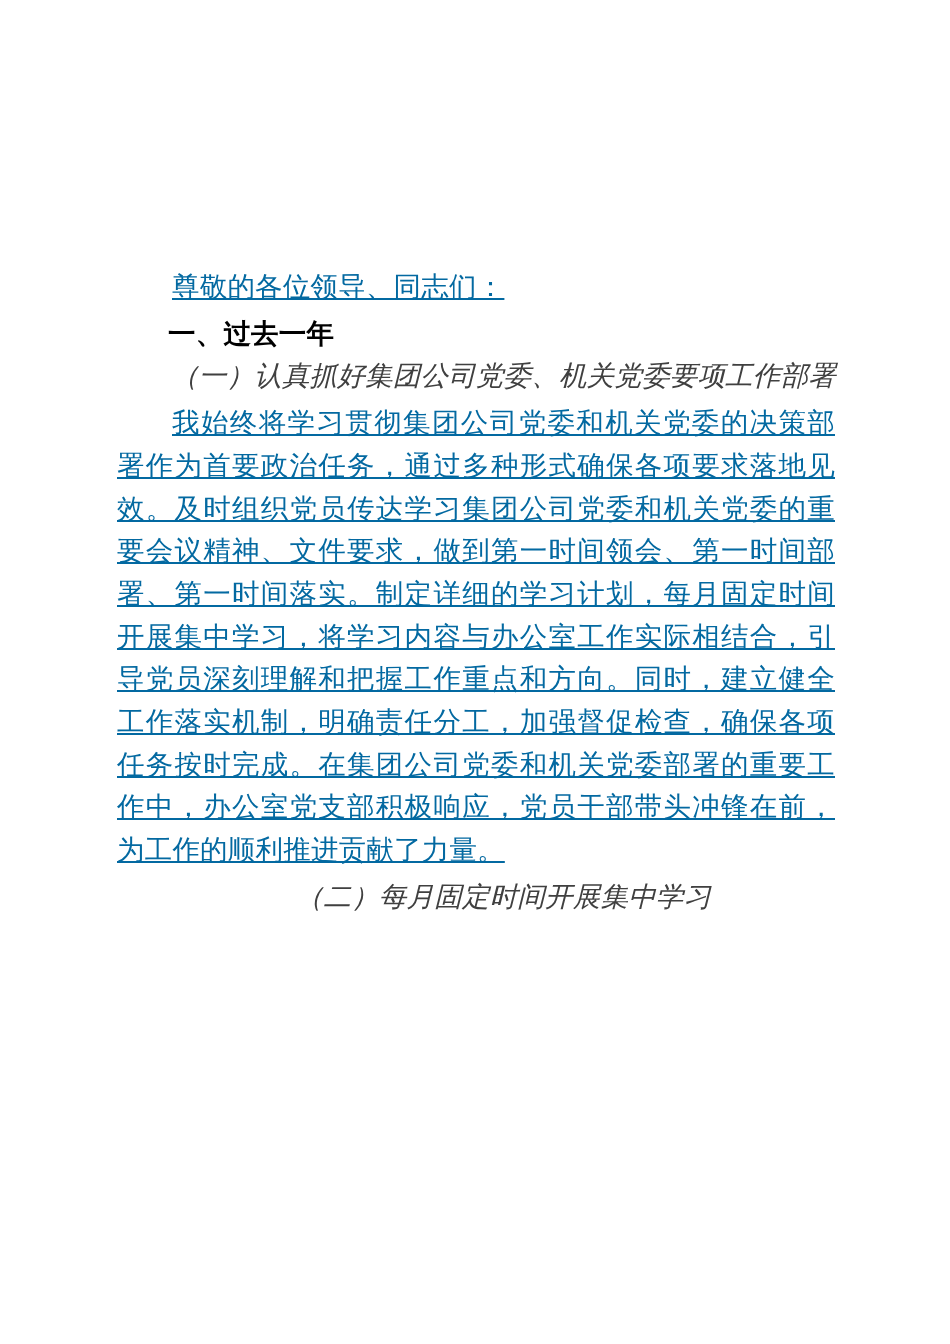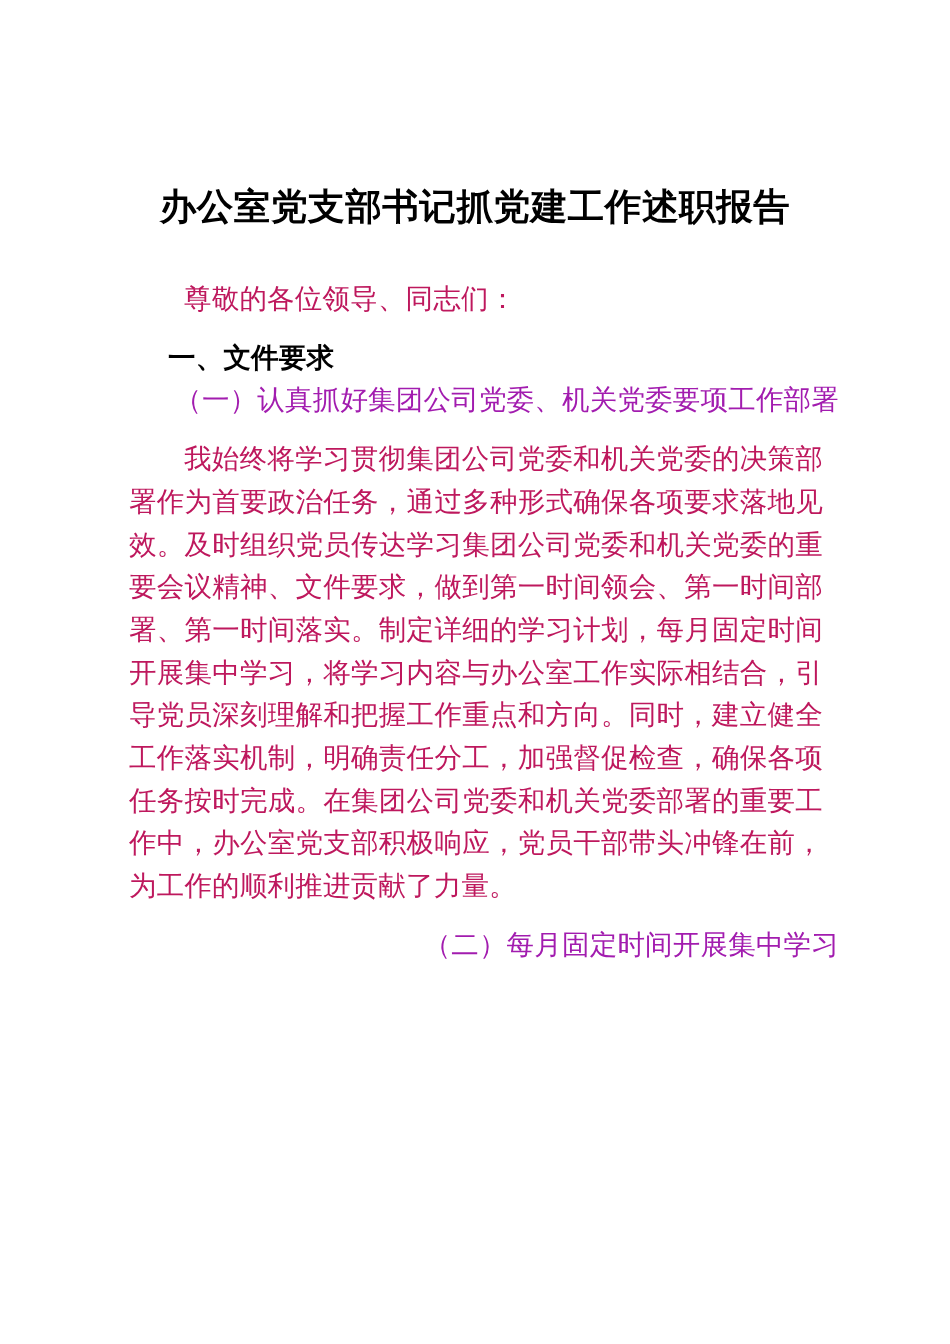--- a/index.html
+++ b/index.html
@@ -45,27 +45,28 @@
     position: absolute;
     left: 113px;
     top: 262px;
     width: 726px;
   }
 
   .para {
     font-family: "Liberation Serif", "DejaVu Serif", serif;
     font-size: 27.5px;
     line-height: 42.7px;
-    color: #be185d;
-    margin: 16px;
+    color: #0369a1;
+    margin: 4px;
     text-align: justify;
     text-justify: inter-ideograph;
     text-indent: 2em;
     letter-spacing: 0.2px;
     word-break: break-all;
+    text-decoration: underline;
   }
 
   
   .para.salutation {
     text-align: left;
   }
 
   
   .heading-1 {
     font-family: "Liberation Sans", "DejaVu Sans", sans-serif;
@@ -77,40 +78,40 @@
     text-indent: 2em;
     text-align: left;
     letter-spacing: 0.2px;
   }
 
   
   .heading-2 {
     font-family: "Liberation Serif", "DejaVu Serif", serif;
     font-size: 27.5px;
     line-height: 42.7px;
-    color: #a21caf;
+    color: #404040;
     margin: 0;
     text-indent: 2em;
-    text-align: right;
+    text-align: center;
     letter-spacing: 0.2px;
+    font-style: italic;
   }
 </style>
 </head>
 <body>
 
 <div class="page">
 
-  <h1 class="doc-title">办公室党支部书记抓党建工作述职报告</h1>
 
   <div class="body-col">
 
     <p class="para salutation">尊敬的各位领导、同志们：</p>
 
 
-    <p class="heading-1">一、文件要求</p>
+    <p class="heading-1">一、过去一年</p>
 
     <p class="heading-2">（一）认真抓好集团公司党委、机关党委要项工作部署</p>
 
     <p class="para">我始终将学习贯彻集团公司党委和机关党委的决策部署作为首要政治任务，通过多种形式确保各项要求落地见效。及时组织党员传达学习集团公司党委和机关党委的重要会议精神、文件要求，做到第一时间领会、第一时间部署、第一时间落实。制定详细的学习计划，每月固定时间开展集中学习，将学习内容与办公室工作实际相结合，引导党员深刻理解和把握工作重点和方向。同时，建立健全工作落实机制，明确责任分工，加强督促检查，确保各项任务按时完成。在集团公司党委和机关党委部署的重要工作中，办公室党支部积极响应，党员干部带头冲锋在前，为工作的顺利推进贡献了力量。</p>
 
     <p class="heading-2">（二）每月固定时间开展集中学习</p>
 
 
   </div>
 </div>

